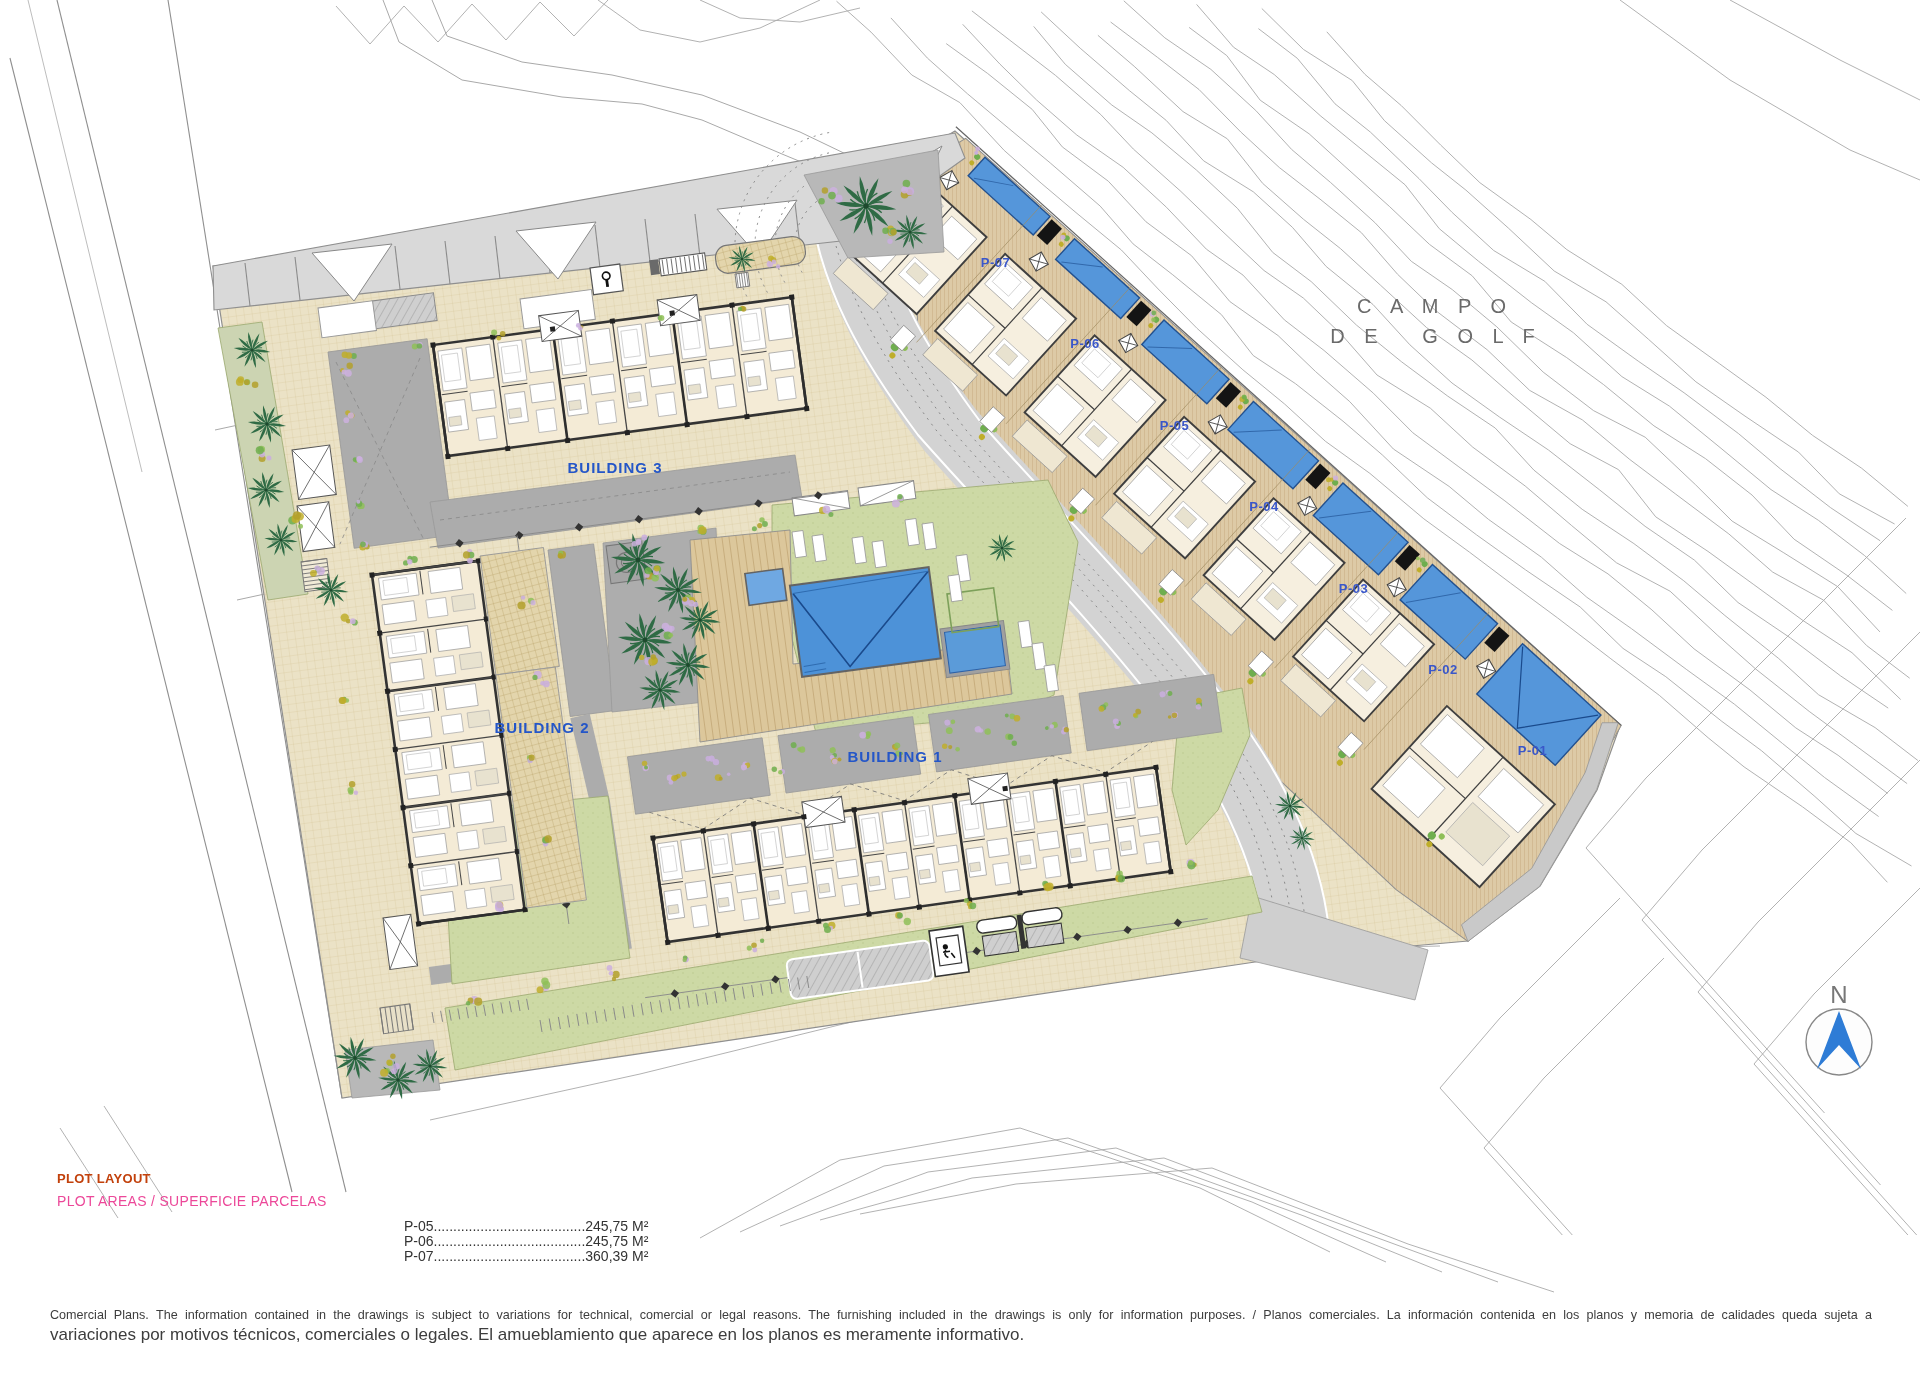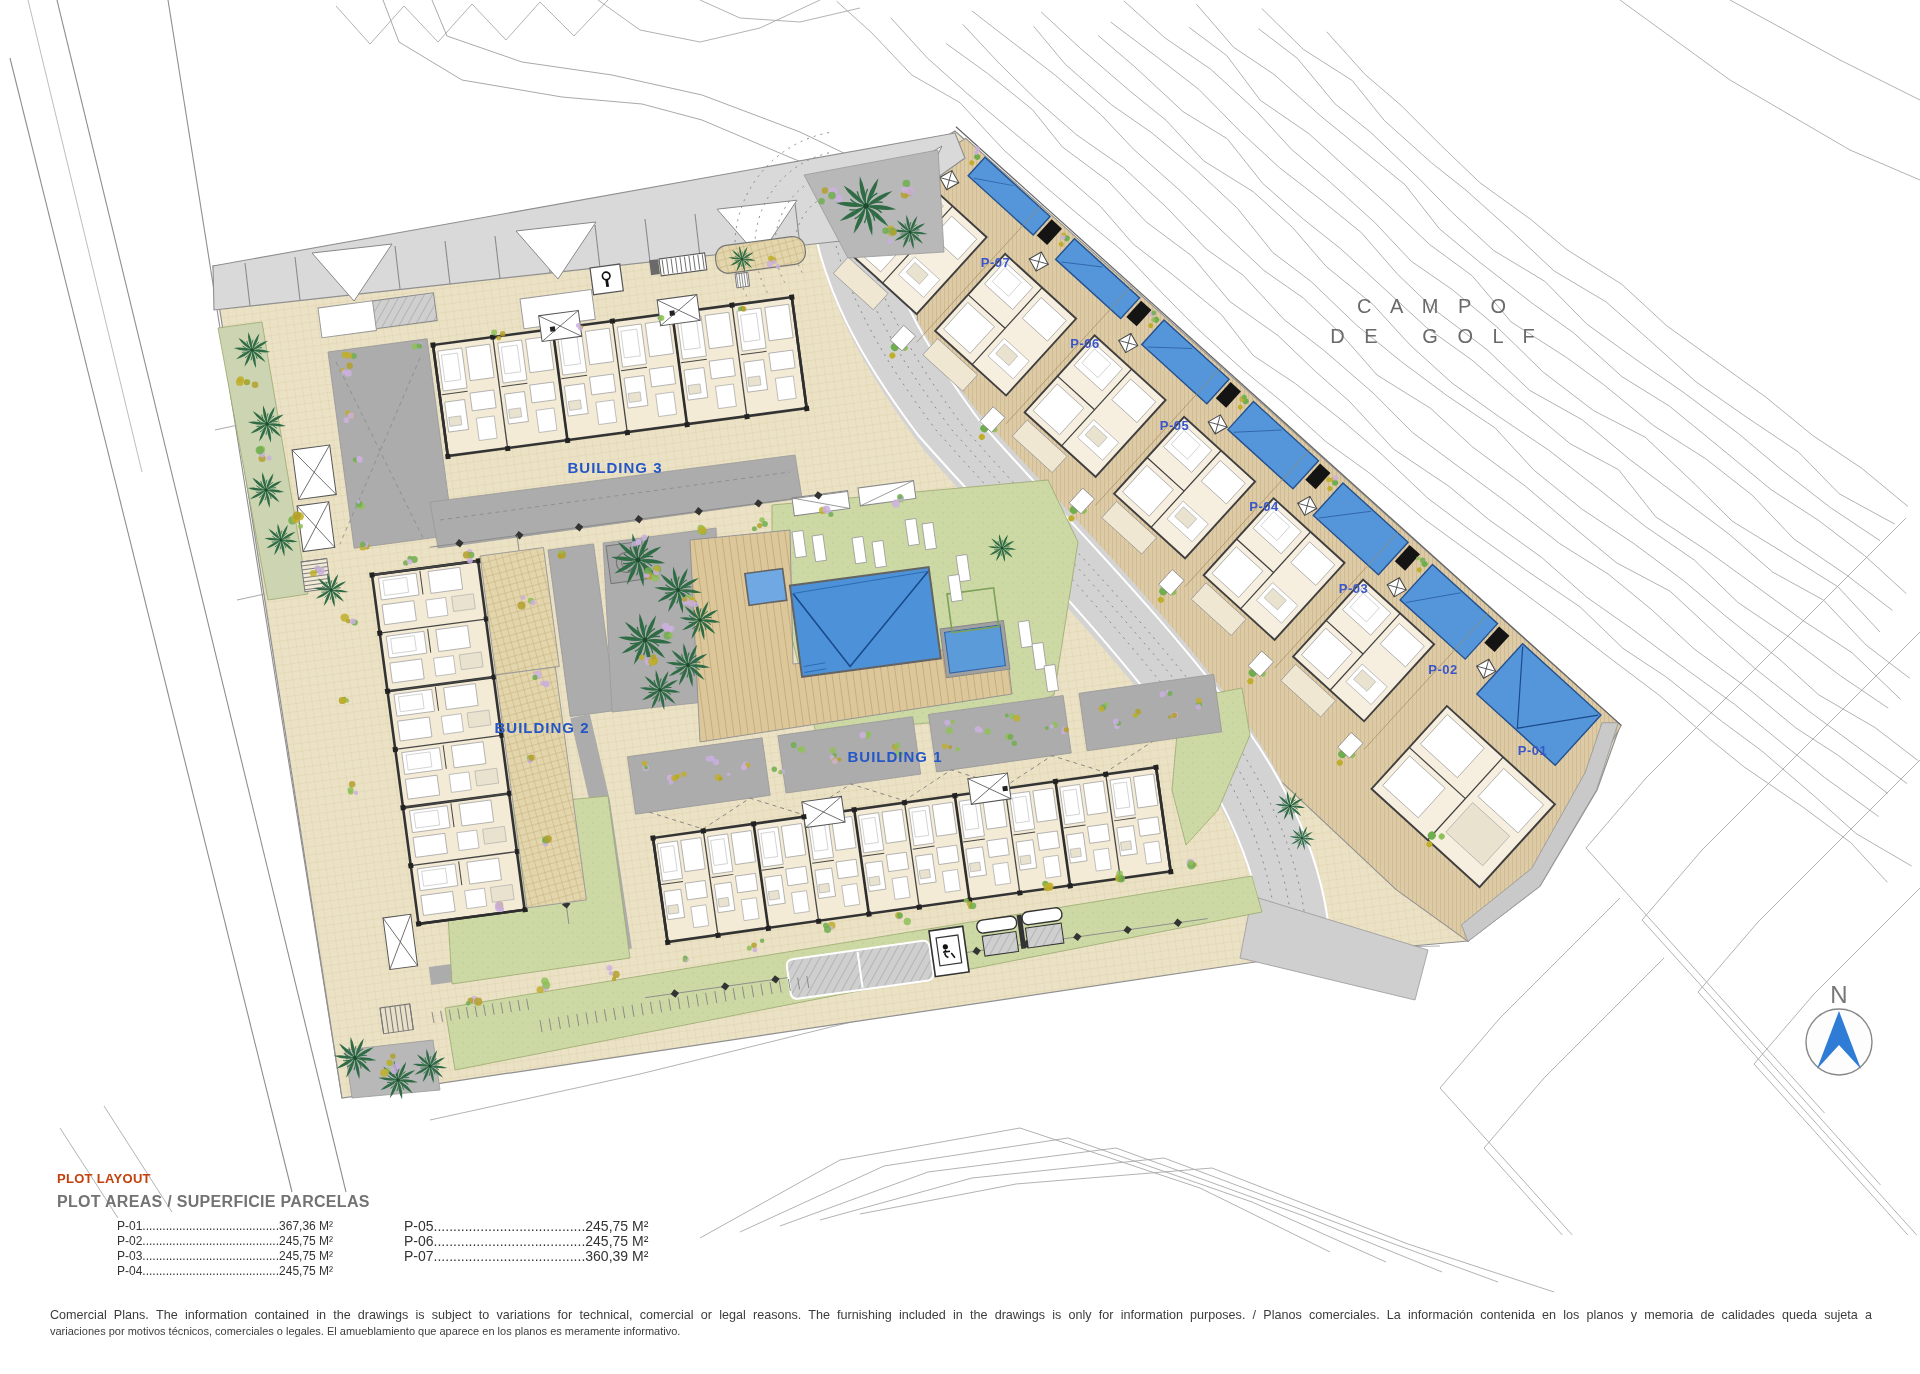--- a/index.html
+++ b/index.html
@@ -1706,24 +1706,20 @@
 
 <text x="1435.0" y="313.0" font-size="20" fill="#6a6a6a" font-weight="normal" letter-spacing="7" text-anchor="middle">C A M P O</text>
 <text x="1436.0" y="343.0" font-size="20" fill="#6a6a6a" font-weight="normal" letter-spacing="7" text-anchor="middle">D E &nbsp; G O L F</text>
 
 <circle cx="1839" cy="1042" r="33" fill="#fdfdfd" stroke="#888" stroke-width="1.4"></circle>
 <polygon points="1839,1011 1817,1069 1839,1045 1861,1069" fill="#2e7cd6"></polygon>
 <text x="1839" y="1003" font-size="24" fill="#777" text-anchor="middle">N</text>
 </svg>
 
 <div class="abs" style="left:57px;top:1171px;font-size:13px;font-weight:bold;color:#c2410c;letter-spacing:0.3px;">PLOT LAYOUT</div>
-<div class="abs" style="left:57px;top:1193px;font-size:16px;font-weight:bold;color:#737373;letter-spacing:0.3px;">PLOT AREAS / SUPERFICIE PARCELAS</div>
-
-<div class="abs" style="left:117px;top:1219px;font-size:12px;color:#333;line-height:15px;white-space:pre;">P-01.........................................367,36 M²
-P-02.........................................245,75 M²
-P-03.........................................245,75 M²
-P-04.........................................245,75 M²</div>
+<div class="abs" style="left:57px;top:1193px;font-size:14px;font-weight:normal;color:#ec4899;letter-spacing:0.3px;">PLOT AREAS / SUPERFICIE PARCELAS</div>
+
 <div class="abs" style="left:404px;top:1219px;font-size:14px;color:#333;line-height:15px;white-space:pre;">P-05.......................................245,75 M²
 P-06.......................................245,75 M²
 P-07.......................................360,39 M²</div>
 
 <div class="abs" style="left:50px;top:1308px;width:1822px;font-size:12.6px;color:#3d3d3d;text-align:justify;text-align-last:justify;">Comercial&nbsp;Plans.&nbsp;The information contained in the drawings is subject to variations for technical, comercial or legal reasons. The furnishing included in the drawings is only for information purposes. / Planos comerciales. La información contenida en los planos y memoria de calidades queda sujeta a</div>
-<div class="abs" style="left:50px;top:1325px;width:1822px;font-size:11px;color:#3d3d3d;">variaciones por motivos técnicos, comerciales o legales. El amueblamiento que aparece en los planos es meramente informativo.</div>
+<div class="abs" style="left:50px;top:1325px;width:1822px;font-size:17px;color:#3d3d3d;">variaciones por motivos técnicos, comerciales o legales. El amueblamiento que aparece en los planos es meramente informativo.</div>
 </div>
 </body></html>

